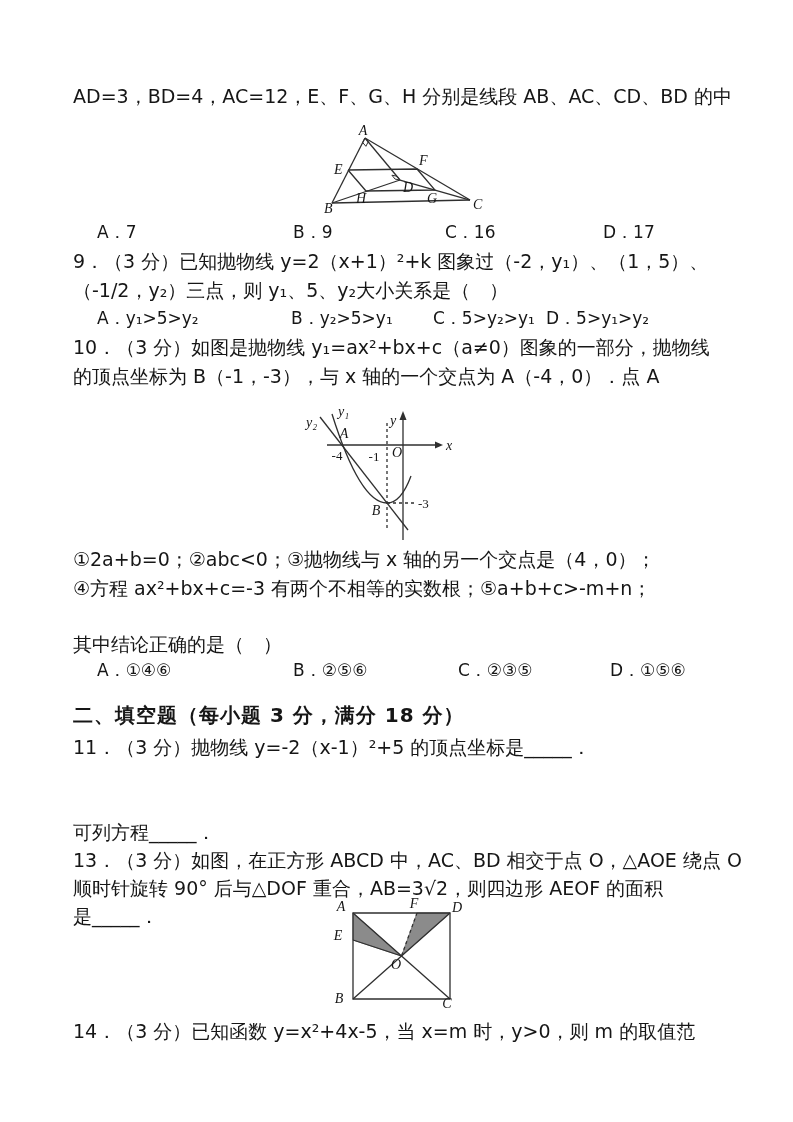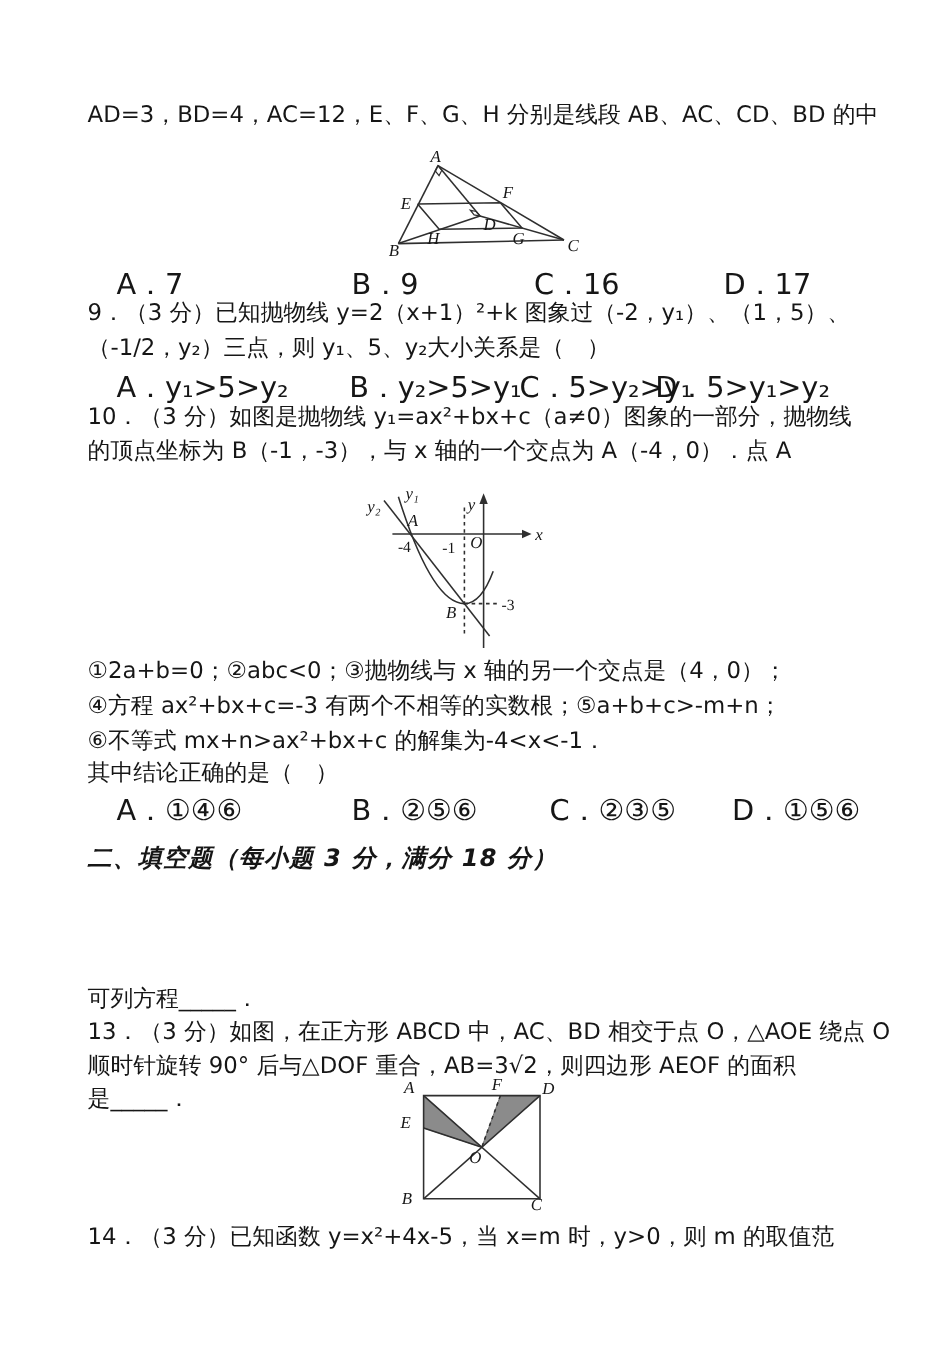--- a/index.html
+++ b/index.html
@@ -1,22 +1,22 @@
 <!DOCTYPE html>
 <html><head>
 <meta charset="utf-8">
 <style>
   html,body{margin:0;padding:0;background:#ffffff;}
   .page{
     position:relative;width:793px;height:1122px;background:#ffffff;
     font-family:"DejaVu Sans",sans-serif;color:#161616;overflow:hidden;
   }
   .ln{position:absolute;left:73px;font-size:19px;line-height:22px;white-space:pre;}
-  .opt{position:absolute;font-size:24px;white-space:pre;text-align:right;}
-  .heading{font-weight:bold;font-size:20px;letter-spacing:1px;font-style:italic;}
+  .opt{position:absolute;font-size:17px;white-space:pre;text-align:right;}
+  .heading{font-weight:bold;font-size:20px;letter-spacing:1px;}
   .fig{position:absolute;}
   .fig line,.fig path,.fig polyline{stroke:#2f2f2f;stroke-width:1.3;fill:none;}
   .fig polygon.shape{stroke:#2f2f2f;stroke-width:1.3;fill:none;}
   .fig polygon.mark{stroke:#2f2f2f;stroke-width:1;fill:none;}
   .fig polygon.arrow{fill:#2f2f2f;stroke:none;}
   .fig polygon.shade{fill:#8b8b8b;stroke:#6f6f6f;stroke-width:0.8;}
   .fig text{font-family:"Liberation Serif","DejaVu Serif",serif;font-style:italic;
     font-size:14px;fill:#161616;stroke:none;}
   .fig text.num{font-style:normal;font-size:13px;}
   .dash{stroke-dasharray:3,3;stroke-width:1.6;stroke:#4a4a4a;}
@@ -83,31 +83,31 @@
     <text x="99" y="54" text-anchor="middle">O</text>
     <text x="46" y="35" text-anchor="middle">A</text>
     <text x="78" y="112" text-anchor="middle">B</text>
     <text class="num" x="39" y="57" text-anchor="middle">-4</text>
     <text class="num" x="76" y="58" text-anchor="middle">-1</text>
     <text class="num" x="120" y="105">-3</text>
   </svg>
 
   <div class="ln" style="top:548px">①2a+b=0；②abc&lt;0；③抛物线与 x 轴的另一个交点是（4，0）；</div>
   <div class="ln" style="top:577px">④方程 ax²+bx+c=-3 有两个不相等的实数根；⑤a+b+c&gt;-m+n；</div>
-  <div class="ln" style="top:606px">⑥不等式 mx+n&gt;ax²+bx+c 的解集为-4&lt;x&lt;-1．</div>
   <div class="ln" style="top:633px">其中结论正确的是（　）</div>
   <div>
     <span class="opt" style="left:97px;top:659px">A．①④⑥</span>
     <span class="opt" style="left:293px;top:659px">B．②⑤⑥</span>
     <span class="opt" style="left:458px;top:659px">C．②③⑤</span>
     <span class="opt" style="left:610px;top:659px">D．①⑤⑥</span>
   </div>
 
   <div class="ln heading" style="top:704px">二、填空题（每小题 3 分，满分 18 分）</div>
 
+  <div class="ln" style="top:736px">11．（3 分）抛物线 y=-2（x-1）²+5 的顶点坐标是_____．</div>
 
   <div class="ln" style="top:821px">可列方程_____．</div>
 
   <div class="ln" style="top:849px">13．（3 分）如图，在正方形 ABCD 中，AC、BD 相交于点 O，△AOE 绕点 O</div>
   <div class="ln" style="top:877px">顺时针旋转 90° 后与△DOF 重合，AB=3√2，则四边形 AEOF 的面积</div>
   <div class="ln" style="top:905px">是_____．</div>
 
   <svg class="fig" style="left:328px;top:896px" width="142" height="118" viewBox="0 0 142 118">
     <polygon class="shade" points="25,17 25,44 73.5,60"></polygon>
     <polygon class="shade" points="89,17 122,17 73.5,60"></polygon>

